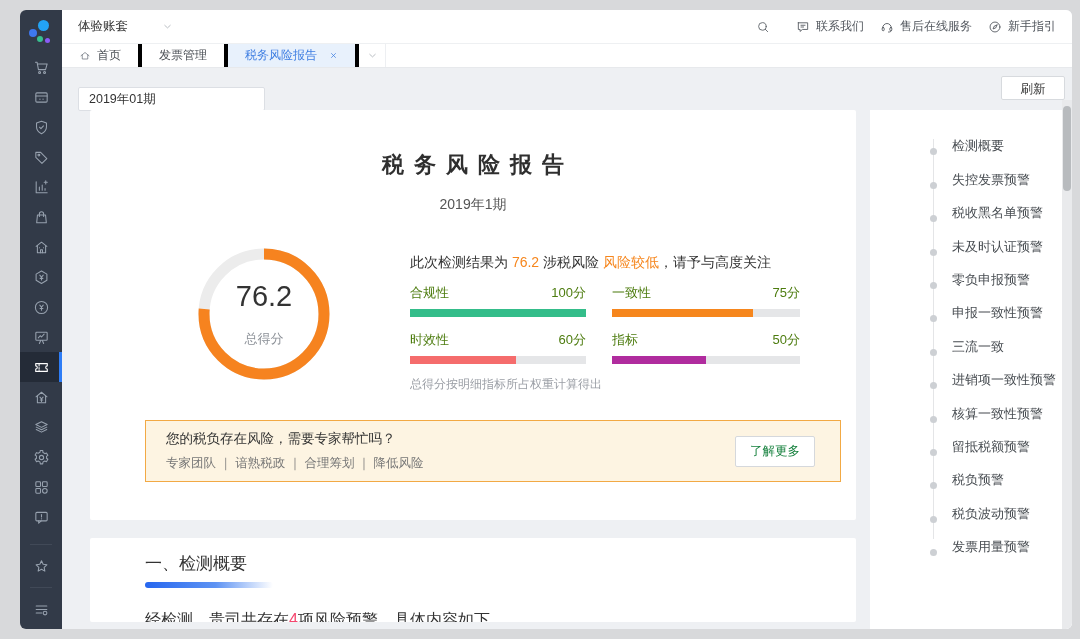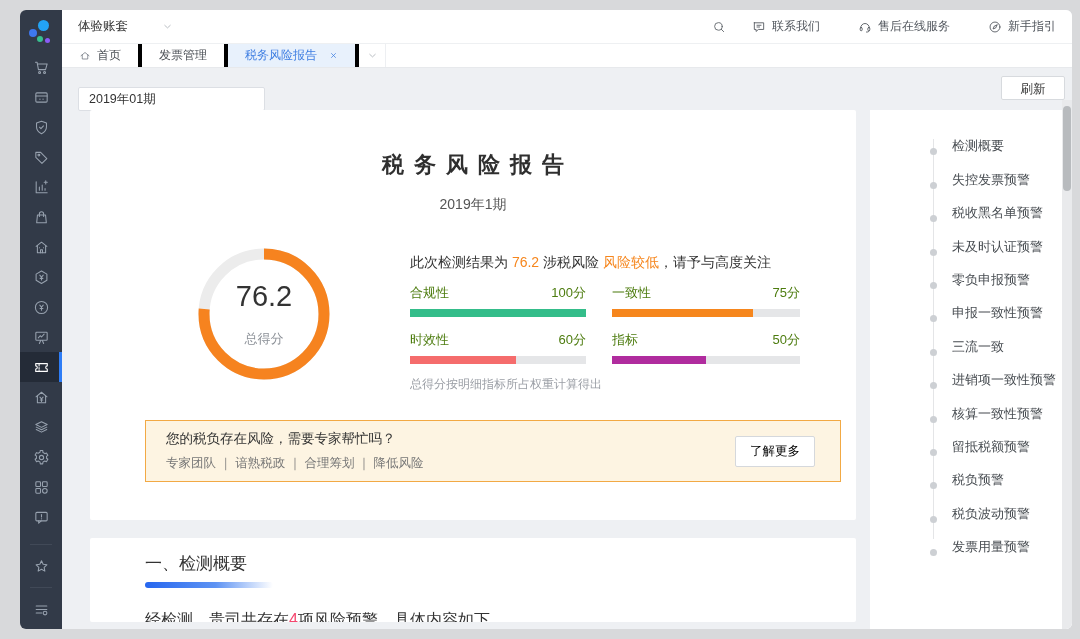--- a/index.html
+++ b/index.html
@@ -79,21 +79,21 @@
   .hl{color:#F6861D}
   .metrics-grid{display:grid;grid-template-columns:176px 188px;column-gap:26px;row-gap:14px;margin-top:12px}
   .metric-head{display:flex;justify-content:space-between;font-size:13px;color:#4d7c0f;margin-bottom:7px}
   .m-track{height:8px;background:#e5e6e8}
   .m-fill{height:100%}
   .note{margin-top:12px;font-size:12px;color:#9a9ea5}
 
   .banner{position:absolute;left:55px;top:310px;width:696px;height:62px;background:#FDF4E2;border:1px solid #F2A944;box-sizing:border-box;display:flex;align-items:center;padding:0 25px 0 20px}
   .bt1{font-size:13.5px;color:#333;margin:0 0 7px 0}
   .bt2{font-size:12.5px;color:#777;margin:0}
-  .banner-btn{margin-left:auto;background:#fff;border:1px solid #d5d8dc;border-radius:2px;font-size:12.5px;color:#000000;padding:6px 14px;cursor:pointer}
+  .banner-btn{margin-left:auto;background:#fff;border:1px solid #d5d8dc;border-radius:2px;font-size:12.5px;color:#15803d;padding:6px 14px;cursor:pointer}
 
   .sec-title{margin:14px 0 0 55px;font-size:17px;color:#333;font-weight:500}
   .sec-underline{margin:7px 0 0 55px;width:128px;height:6px;border-radius:3px;background:linear-gradient(90deg,#2767ef 0%,#5e93f3 55%,rgba(94,147,243,0) 100%)}
   .sec-body{margin:22px 0 0 55px;font-size:16px;color:#333}
   .count{color:#F5476F}
 
   .scrolltrack{position:absolute;right:0;top:33px;bottom:0;width:10px;background:#e9eaec}
   .scrollthumb{position:absolute;right:1px;top:6px;width:8px;height:85px;background:#b8bbbe;border-radius:4px;cursor:grab}
 </style>
 </head>
@@ -284,21 +284,21 @@
             </svg>
           </span>
       </div>
       <div class="hdr-right">
         <span class="icn hdr-search">
             <svg viewBox="0 0 24 24">
               <circle cx="11" cy="11" r="6.5"></circle>
               <path d="M15.8 15.8L20 20"></path>
             </svg>
           </span>
-        <span style="display:flex;gap:38px">
+        <span style="display:flex;gap:16px">
             <div class="hdr-link">
               <span class="icn">
                 <svg viewBox="0 0 24 24">
                   <path d="M4 4.8h16v11.4h-9l-4 3.4v-3.4H4V4.8z"></path>
                   <path d="M8.5 9h7M8.5 12h4.5"></path>
                 </svg>
               </span>
               <span>联系我们</span>
             </div>
             <div class="hdr-link">

